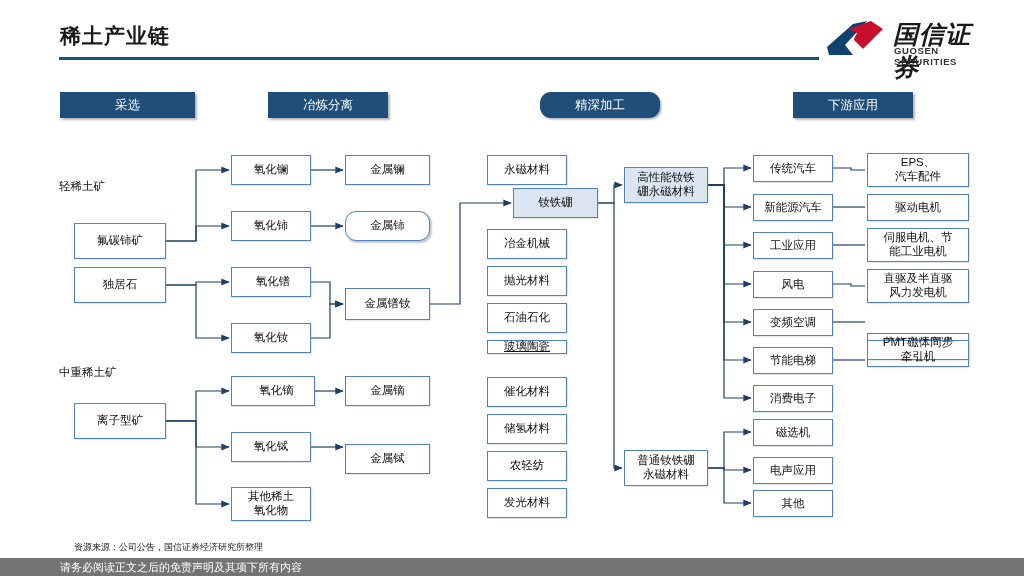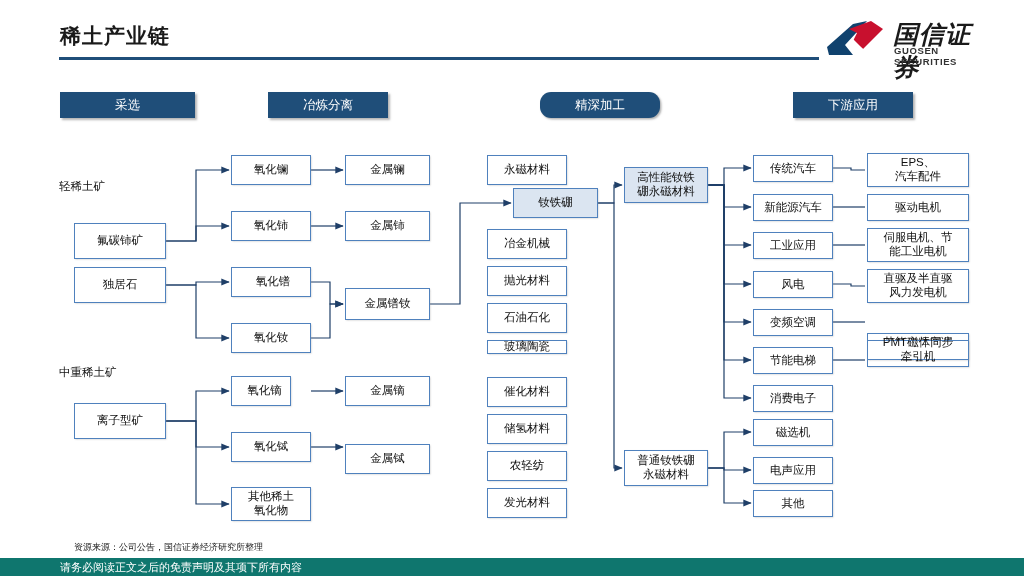--- a/index.html
+++ b/index.html
@@ -55,21 +55,21 @@
 
   
   #wires{position:absolute;left:0;top:0;width:1024px;height:576px;pointer-events:none;}
 
   
   .source{
     position:absolute;left:74px;top:541px;font-size:9px;color:#222;
   }
   .disclaimer{
     position:absolute;left:0;top:558px;width:1024px;height:18px;
-    background:#0f766e;color:#ffffff;font-size:11px;
+    background:#737373;color:#ffffff;font-size:11px;
     display:flex;align-items:center;padding-left:60px;box-sizing:border-box;
   }
 </style>
 </head>
 <body>
 
 <div id="slide">
 
   <div class="page-title">稀土产业链</div>
   <div class="title-rule"></div>
@@ -149,34 +149,34 @@
   </svg>
 
   <div id="node-layer">
       <div class="node" style="left: 74px; top: 223px; width: 92px; height: 36px;">氟碳铈矿</div>
       <div class="node" style="left: 74px; top: 267px; width: 92px; height: 36px;">独居石</div>
       <div class="node" style="left: 74px; top: 403px; width: 92px; height: 36px;">离子型矿</div>
       <div class="node" style="left: 231px; top: 155px; width: 80px; height: 30px;">氧化镧</div>
       <div class="node" style="left: 231px; top: 211px; width: 80px; height: 30px;">氧化铈</div>
       <div class="node" style="left: 231px; top: 267px; width: 80px; height: 30px; padding-left: 6px;">氧化镨</div>
       <div class="node" style="left: 231px; top: 323px; width: 80px; height: 30px;">氧化钕</div>
-      <div class="node" style="left: 231px; top: 376px; width: 60px; height: 30px; padding-left: 9px;">氧化镝</div>
+      <div class="node" style="left: 231px; top: 376px; width: 84px; height: 30px; padding-left: 9px;">氧化镝</div>
       <div class="node" style="left: 231px; top: 432px; width: 80px; height: 30px;">氧化铽</div>
       <div class="node" style="left: 231px; top: 487px; width: 80px; height: 34px;">其他稀土<br>氧化物</div>
       <div class="node" style="left: 345px; top: 155px; width: 85px; height: 30px;">金属镧</div>
-      <div class="node" style="left: 345px; top: 211px; width: 85px; height: 30px;">金属铈</div>
+      <div class="node" style="left: 345px; top: 211px; width: 85px; height: 30px; border-radius: 11px;">金属铈</div>
       <div class="node" style="left: 345px; top: 288px; width: 85px; height: 32px;">金属镨钕</div>
       <div class="node" style="left: 345px; top: 376px; width: 85px; height: 30px;">金属镝</div>
       <div class="node" style="left: 345px; top: 432px; width: 85px; height: 30px; margin-top: 12px;">金属铽</div>
       <div class="node" style="left: 487px; top: 155px; width: 80px; height: 30px;">永磁材料</div>
       <div class="node hl" style="left: 513px; top: 188px; width: 85px; height: 30px;">钕铁硼</div>
       <div class="node" style="left: 487px; top: 229px; width: 80px; height: 30px;">冶金机械</div>
       <div class="node" style="left: 487px; top: 266px; width: 80px; height: 30px;">抛光材料</div>
       <div class="node" style="left: 487px; top: 303px; width: 80px; height: 30px;">石油石化</div>
-      <div class="node" style="left: 487px; top: 340px; width: 80px; height: 14px;">玻璃陶瓷</div>
+      <div class="node" style="left: 487px; top: 340px; width: 80px; height: 14px; text-decoration: underline;">玻璃陶瓷</div>
       <div class="node" style="left: 487px; top: 377px; width: 80px; height: 30px;">催化材料</div>
       <div class="node" style="left: 487px; top: 414px; width: 80px; height: 30px;">储氢材料</div>
       <div class="node" style="left: 487px; top: 451px; width: 80px; height: 30px;">农轻纺</div>
       <div class="node" style="left: 487px; top: 488px; width: 80px; height: 30px;">发光材料</div>
       <div class="node hl" style="left: 624px; top: 167px; width: 84px; height: 36px;">高性能钕铁<br>硼永磁材料</div>
       <div class="node" style="left: 624px; top: 450px; width: 84px; height: 36px;">普通钕铁硼<br>永磁材料</div>
       <div class="node" style="left: 753px; top: 155px; width: 80px; height: 27px;">传统汽车</div>
       <div class="node" style="left: 753px; top: 194px; width: 80px; height: 27px;">新能源汽车</div>
       <div class="node" style="left: 753px; top: 232px; width: 80px; height: 27px;">工业应用</div>
       <div class="node" style="left: 753px; top: 271px; width: 80px; height: 27px;">风电</div>

